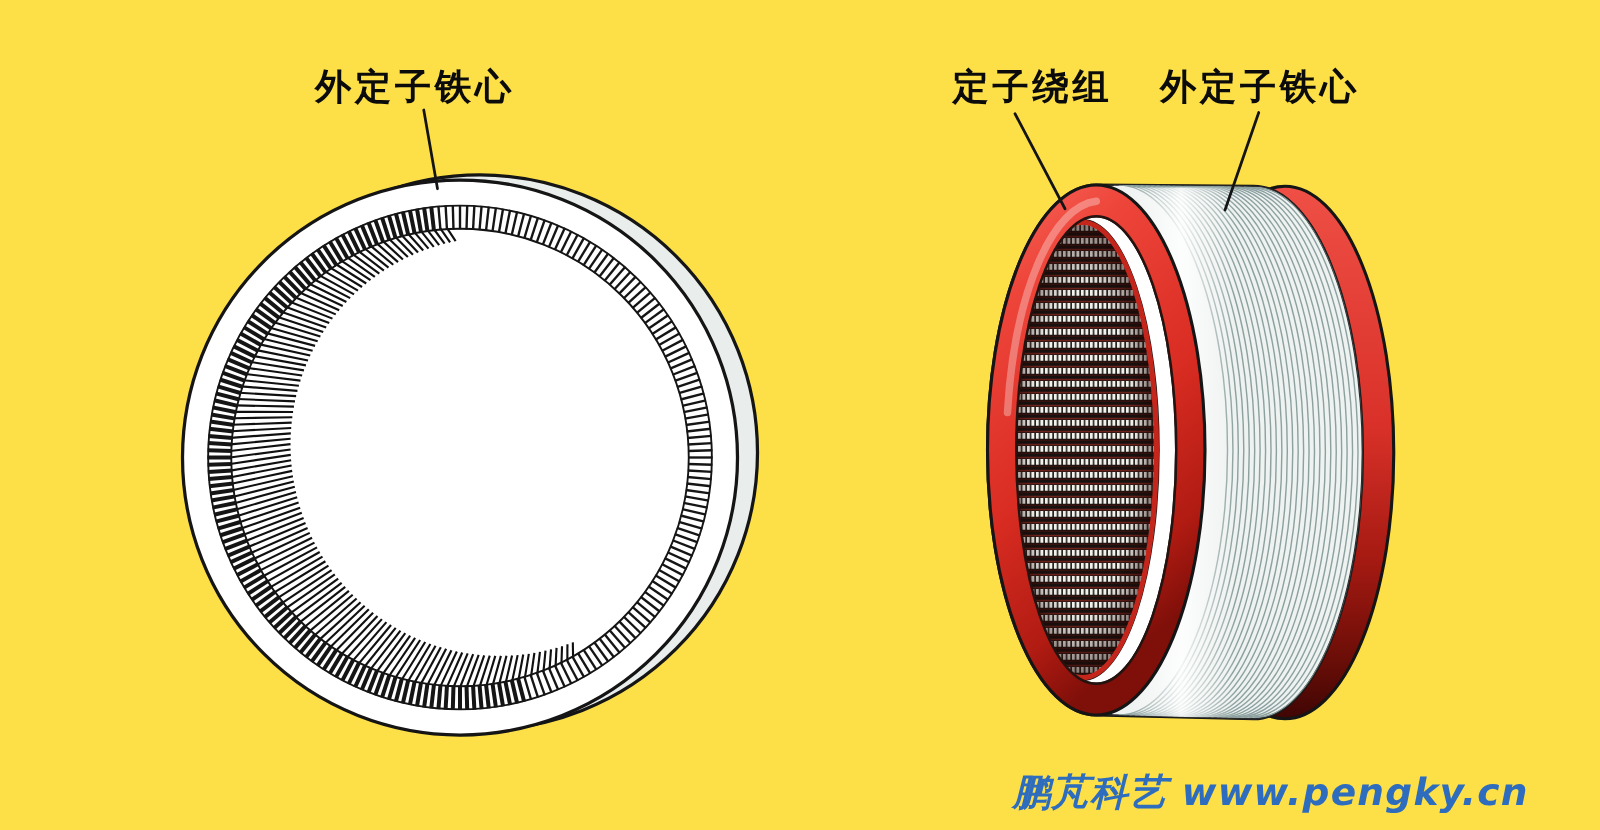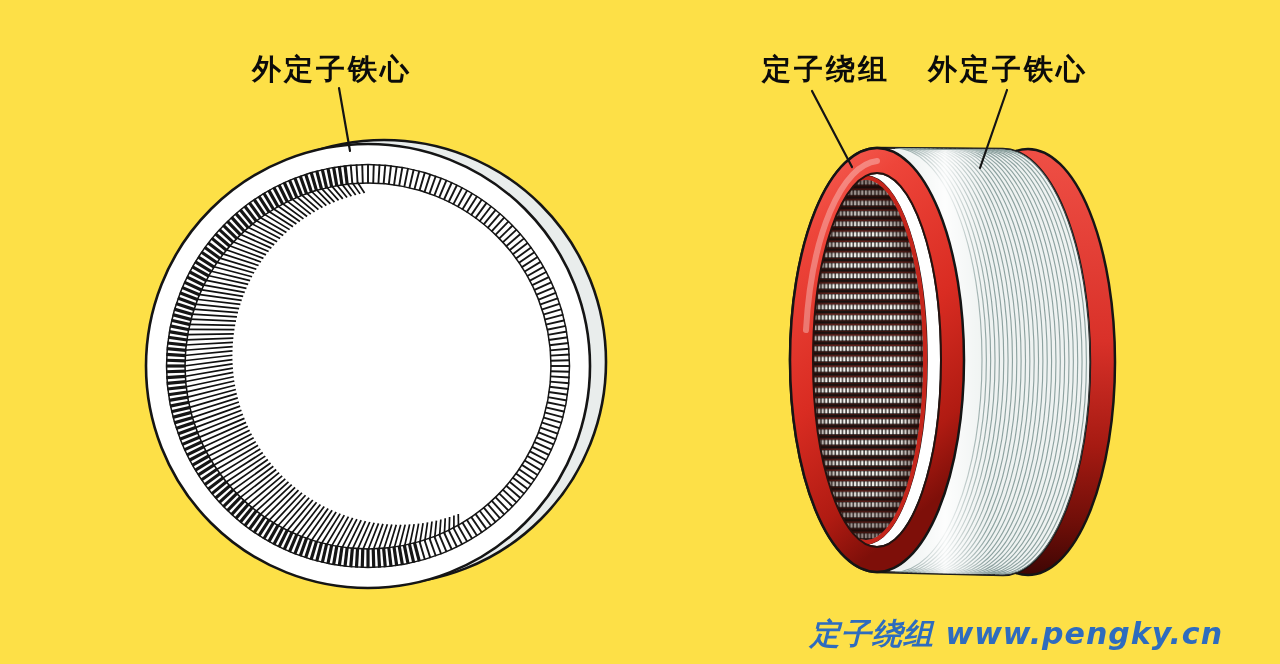--- a/index.html
+++ b/index.html
@@ -452,14 +452,14 @@
       <path d="M1007,90 L980,168" fill="none" stroke="#141414" stroke-width="2.2" stroke-linecap="round"></path>
     </g>
   </svg>
 
   <div class="part-label" style="left:252px;top:50px;">外定子铁心</div>
 
   <div class="part-label" style="left:722px;top:50px;margin-left:40px;">定子绕组</div>
 
   <div class="part-label" style="left:928px;top:50px;">外定子铁心</div>
 
-  <div class="watermark" id="watermark" style="color: rgb(46, 108, 190);">定子绕组 www.pengky.cn</div>
+  <div class="watermark" id="watermark" style="color: rgb(46, 108, 190);">鹏芃科艺 www.pengky.cn</div>
 </div>
 
 </body></html>

